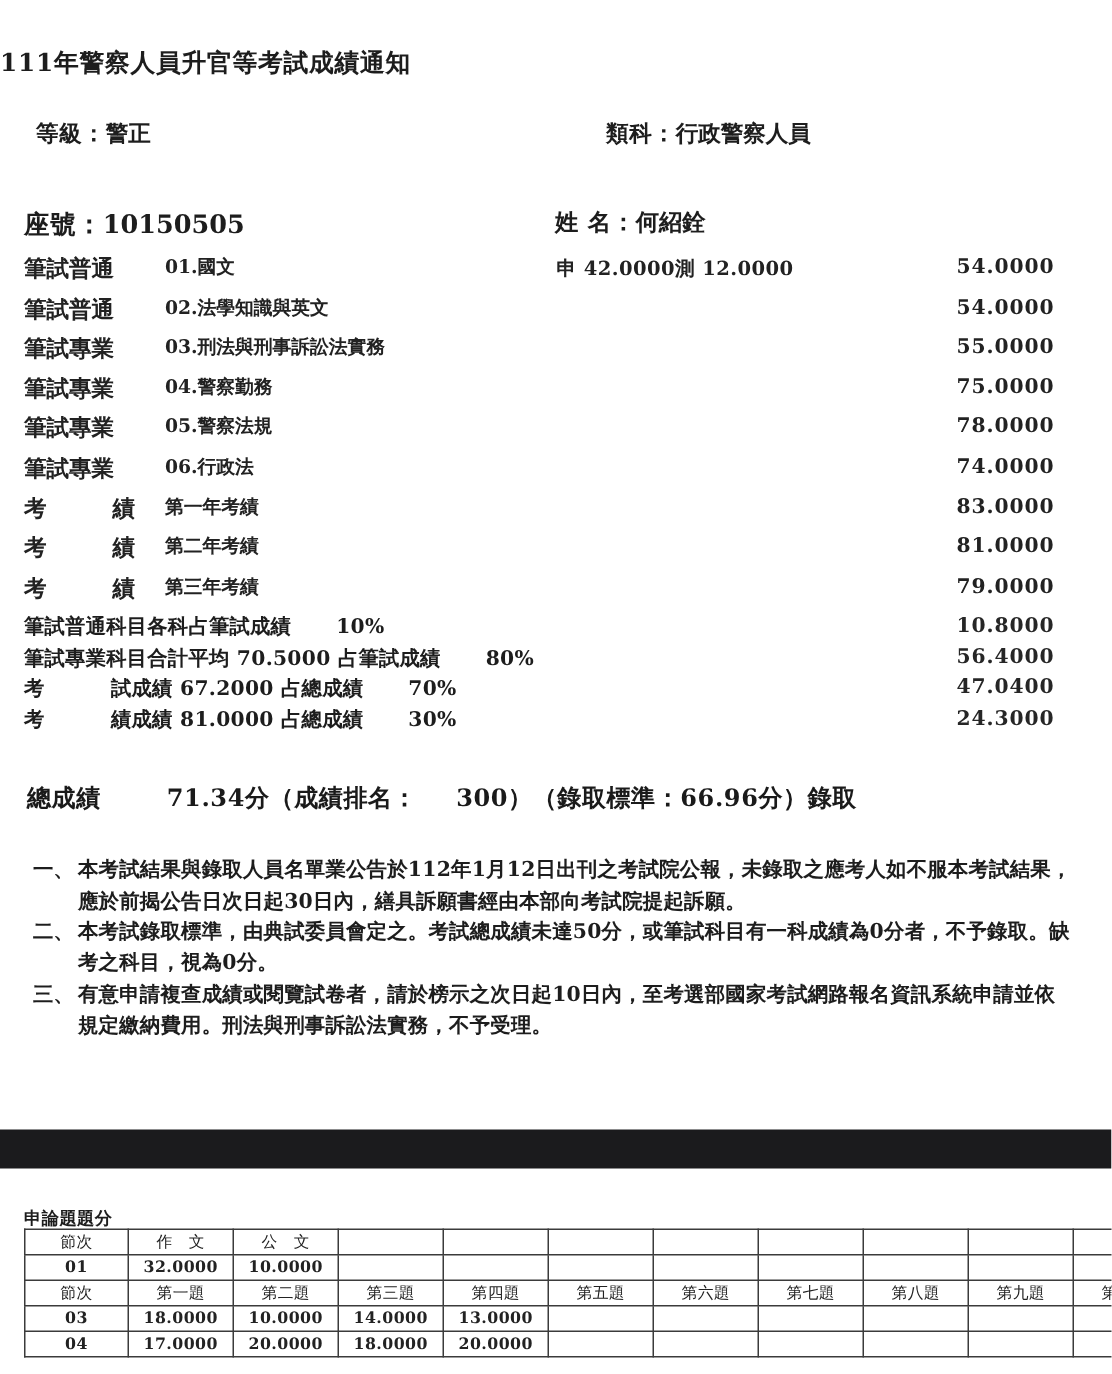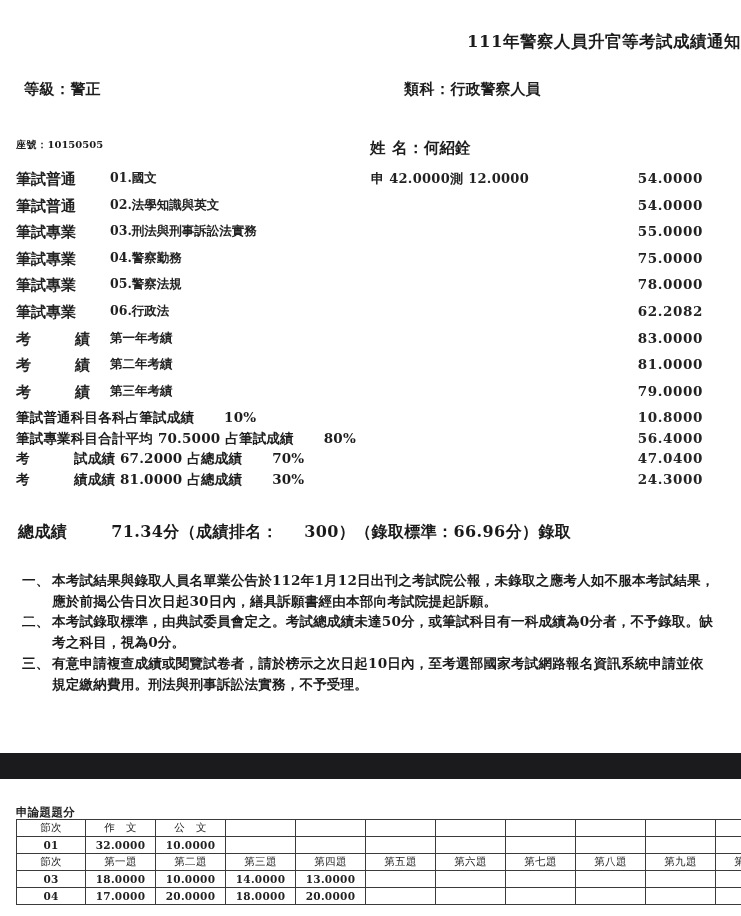--- a/index.html
+++ b/index.html
@@ -22,38 +22,38 @@
     left: 0; top: 0;
     width: 741px;
     height: 916px;
   }
 
   
   .doc-title {
     position: absolute;
     left: 0; top: 31px;
     width: 741px;
-    text-align: right;
+    text-align: left;
     font-size: 16.5px;
     font-weight: 700;
     letter-spacing: 0.5px;
     color: #1d1d1d;
   }
 
   
   .meta-row {
     position: absolute;
     font-size: 15px;
     font-weight: 700;
     color: #1d1d1d;
     white-space: nowrap;
   }
   .meta-grade  { left: 24px;  top: 80px; }
   .meta-cat    { left: 368px; top: 80px; margin-left: 36px; }
-  .meta-seat   { left: 16px;  top: 138px; font-size: 10px; text-align: center; }
+  .meta-seat   { left: 16px;  top: 138px; font-size: 17px; text-align: center; }
   .meta-name   { left: 370px; top: 138px; font-size: 15.5px; }
   .meta-label  { letter-spacing: 0.5px; }
   .meta-val    { font-weight: 700; }
 
   
   .score-list {
     position: absolute;
     left: 0; top: 170px;
     width: 741px;
   }
@@ -268,21 +268,21 @@
       <div class="score-row">
         <div class="sr-cat">筆試專業</div>
         <div class="sr-name">05.警察法規</div>
         <div class="sr-sub"></div>
         <div class="sr-score">78.0000</div>
       </div>
       <div class="score-row">
         <div class="sr-cat">筆試專業</div>
         <div class="sr-name">06.行政法</div>
         <div class="sr-sub"></div>
-        <div class="sr-score">62.2082</div>
+        <div class="sr-score">74.0000</div>
       </div>
       <div class="score-row">
         <div class="sr-cat spread">
           <span>考</span>
           <span>績</span>
         </div>
         <div class="sr-name">第一年考績</div>
         <div class="sr-sub"></div>
         <div class="sr-score">83.0000</div>
       </div>

